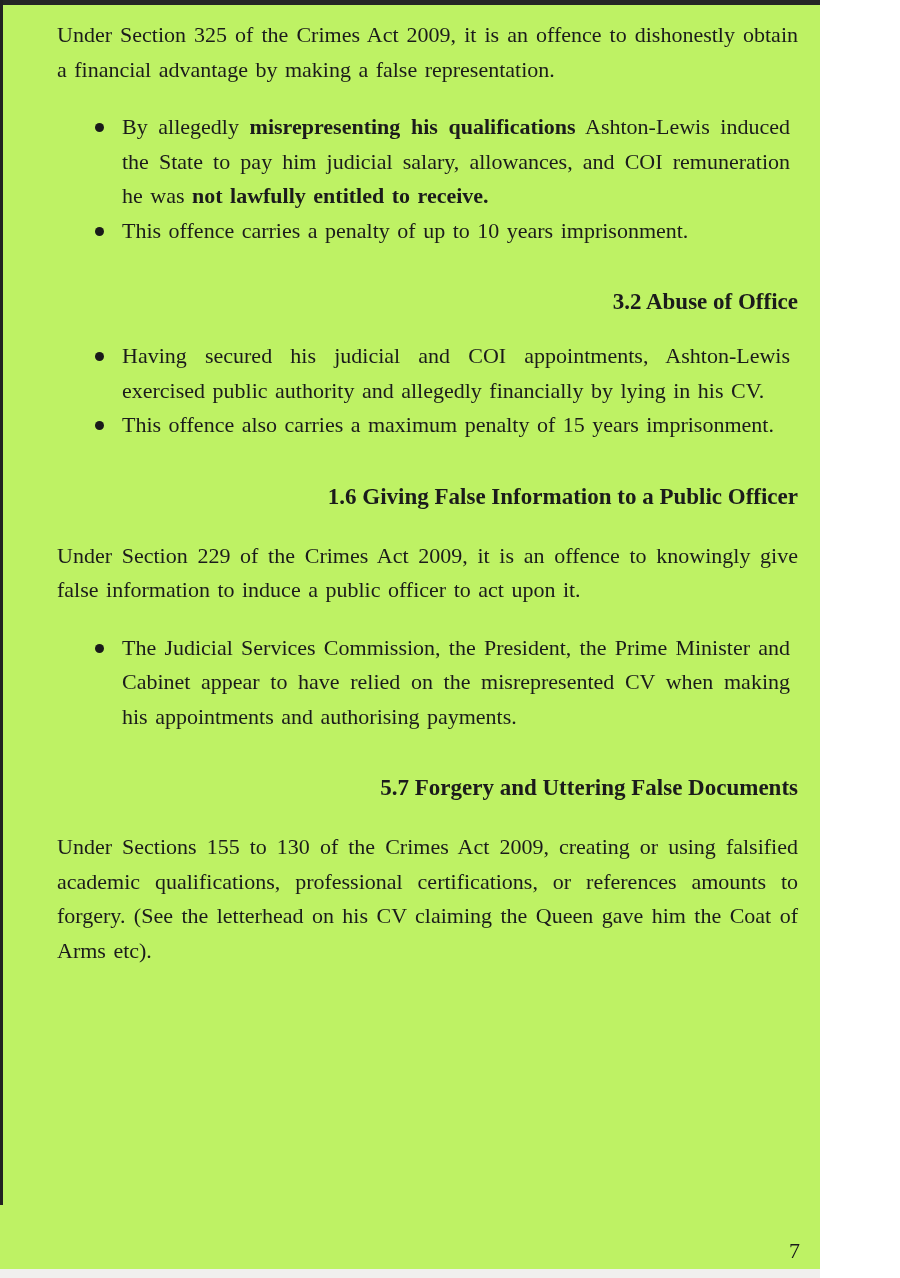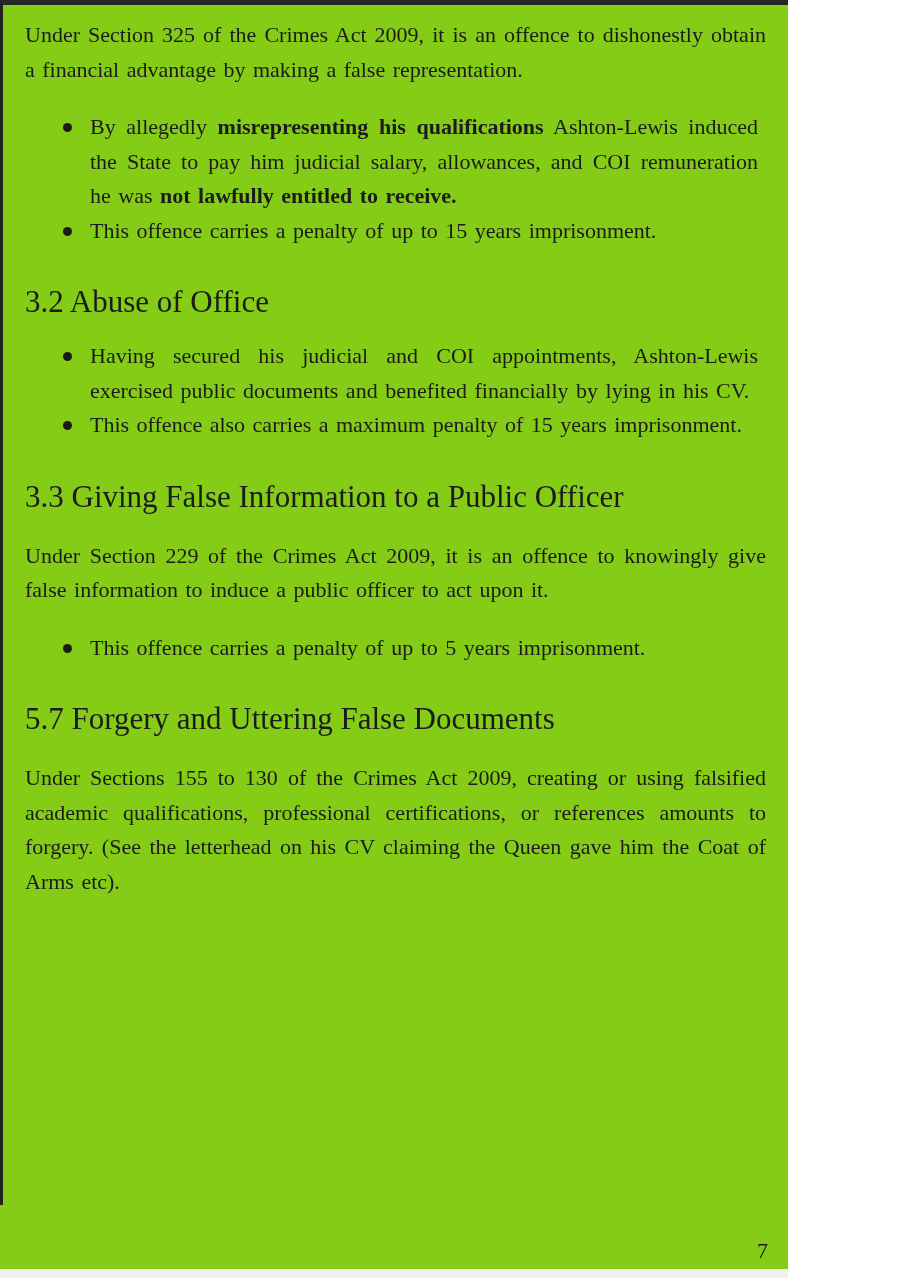--- a/index.html
+++ b/index.html
@@ -4,23 +4,24 @@
 <style>
   html, body { margin: 0; padding: 0; }
   body {
     width: 900px; height: 1278px;
     background: #ffffff;
     font-family: "Liberation Serif", "DejaVu Serif", serif;
   }
   .page {
     position: relative;
     width: 788px; height: 1278px;
-    background: #84cc16;
+    background: #bef264;
     overflow: hidden;
     color: #1b1b1b;
+    padding-left: 32px;
   }
   
   .edge-top {
     position: absolute; top: 0; left: 0;
     width: 100%; height: 5px;
     background: #262626;
   }
   .edge-left {
     position: absolute; top: 0; left: 0;
     width: 3px; height: 1205px;
@@ -37,25 +38,25 @@
   }
   .para {
     font-size: 22px;
     line-height: 34.5px;
     text-align: justify;
     word-spacing: 2px;
     margin: 28px 0 0 0;
   }
   .para.first { margin-top: 0; }
   .heading {
-    font-size: 31px;
+    font-size: 23px;
     line-height: 28px;
-    font-weight: normal;
+    font-weight: bold;
     margin: 40px 0 0 0;
-    text-align: left;
+    text-align: right;
   }
   ul.bullets {
     list-style: none;
     margin: 23px 8px 0 0;
     padding: 0;
   }
   ul.bullets li {
     position: relative;
     padding-left: 65px;
     font-size: 22px;
@@ -85,33 +86,33 @@
 <div class="page">
   <div class="edge-top"></div>
   <div class="edge-left"></div>
 
   <div class="content">
 
     <p class="para first">Under Section 325 of the Crimes Act 2009, it is an offence to dishonestly obtain a financial advantage by making a false representation.</p>
 
     <ul class="bullets">
       <li><span>By allegedly </span><b>misrepresenting his qualifications</b><span> Ashton-Lewis induced the State to pay him judicial salary, allowances, and COI remuneration he was </span><b>not lawfully entitled to receive.</b></li>
-      <li>This offence carries a penalty of up to 15 years imprisonment.</li>
+      <li>This offence carries a penalty of up to 10 years imprisonment.</li>
     </ul>
 
     <h2 class="heading">3.2 Abuse of Office</h2>
     <ul class="bullets">
-      <li>Having secured his judicial and COI appointments, Ashton-Lewis exercised public documents and benefited financially by lying in his CV.</li>
+      <li>Having secured his judicial and COI appointments, Ashton-Lewis exercised public authority and allegedly financially by lying in his CV.</li>
       <li>This offence also carries a maximum penalty of 15 years imprisonment.</li>
     </ul>
 
-    <h2 class="heading">3.3 Giving False Information to a Public Officer</h2>
+    <h2 class="heading">1.6 Giving False Information to a Public Officer</h2>
     <p class="para">Under Section 229 of the Crimes Act 2009, it is an offence to knowingly give false information to induce a public officer to act upon it.</p>
     <ul class="bullets">
-      <li>This offence carries a penalty of up to 5 years imprisonment.</li>
+      <li>The Judicial Services Commission, the President, the Prime Minister and Cabinet appear to have relied on the misrepresented CV when making his appointments and authorising payments.</li>
     </ul>
 
     <h2 class="heading">5.7 Forgery and Uttering False Documents</h2>
     <p class="para">Under Sections 155 to 130 of the Crimes Act 2009, creating or using falsified academic qualifications, professional certifications, or references amounts to forgery. (See the letterhead on his CV claiming the Queen gave him the Coat of Arms etc).</p>
 
   </div>
 
   <div class="page-number">7</div>
 
   <div class="edge-bottom"></div>

